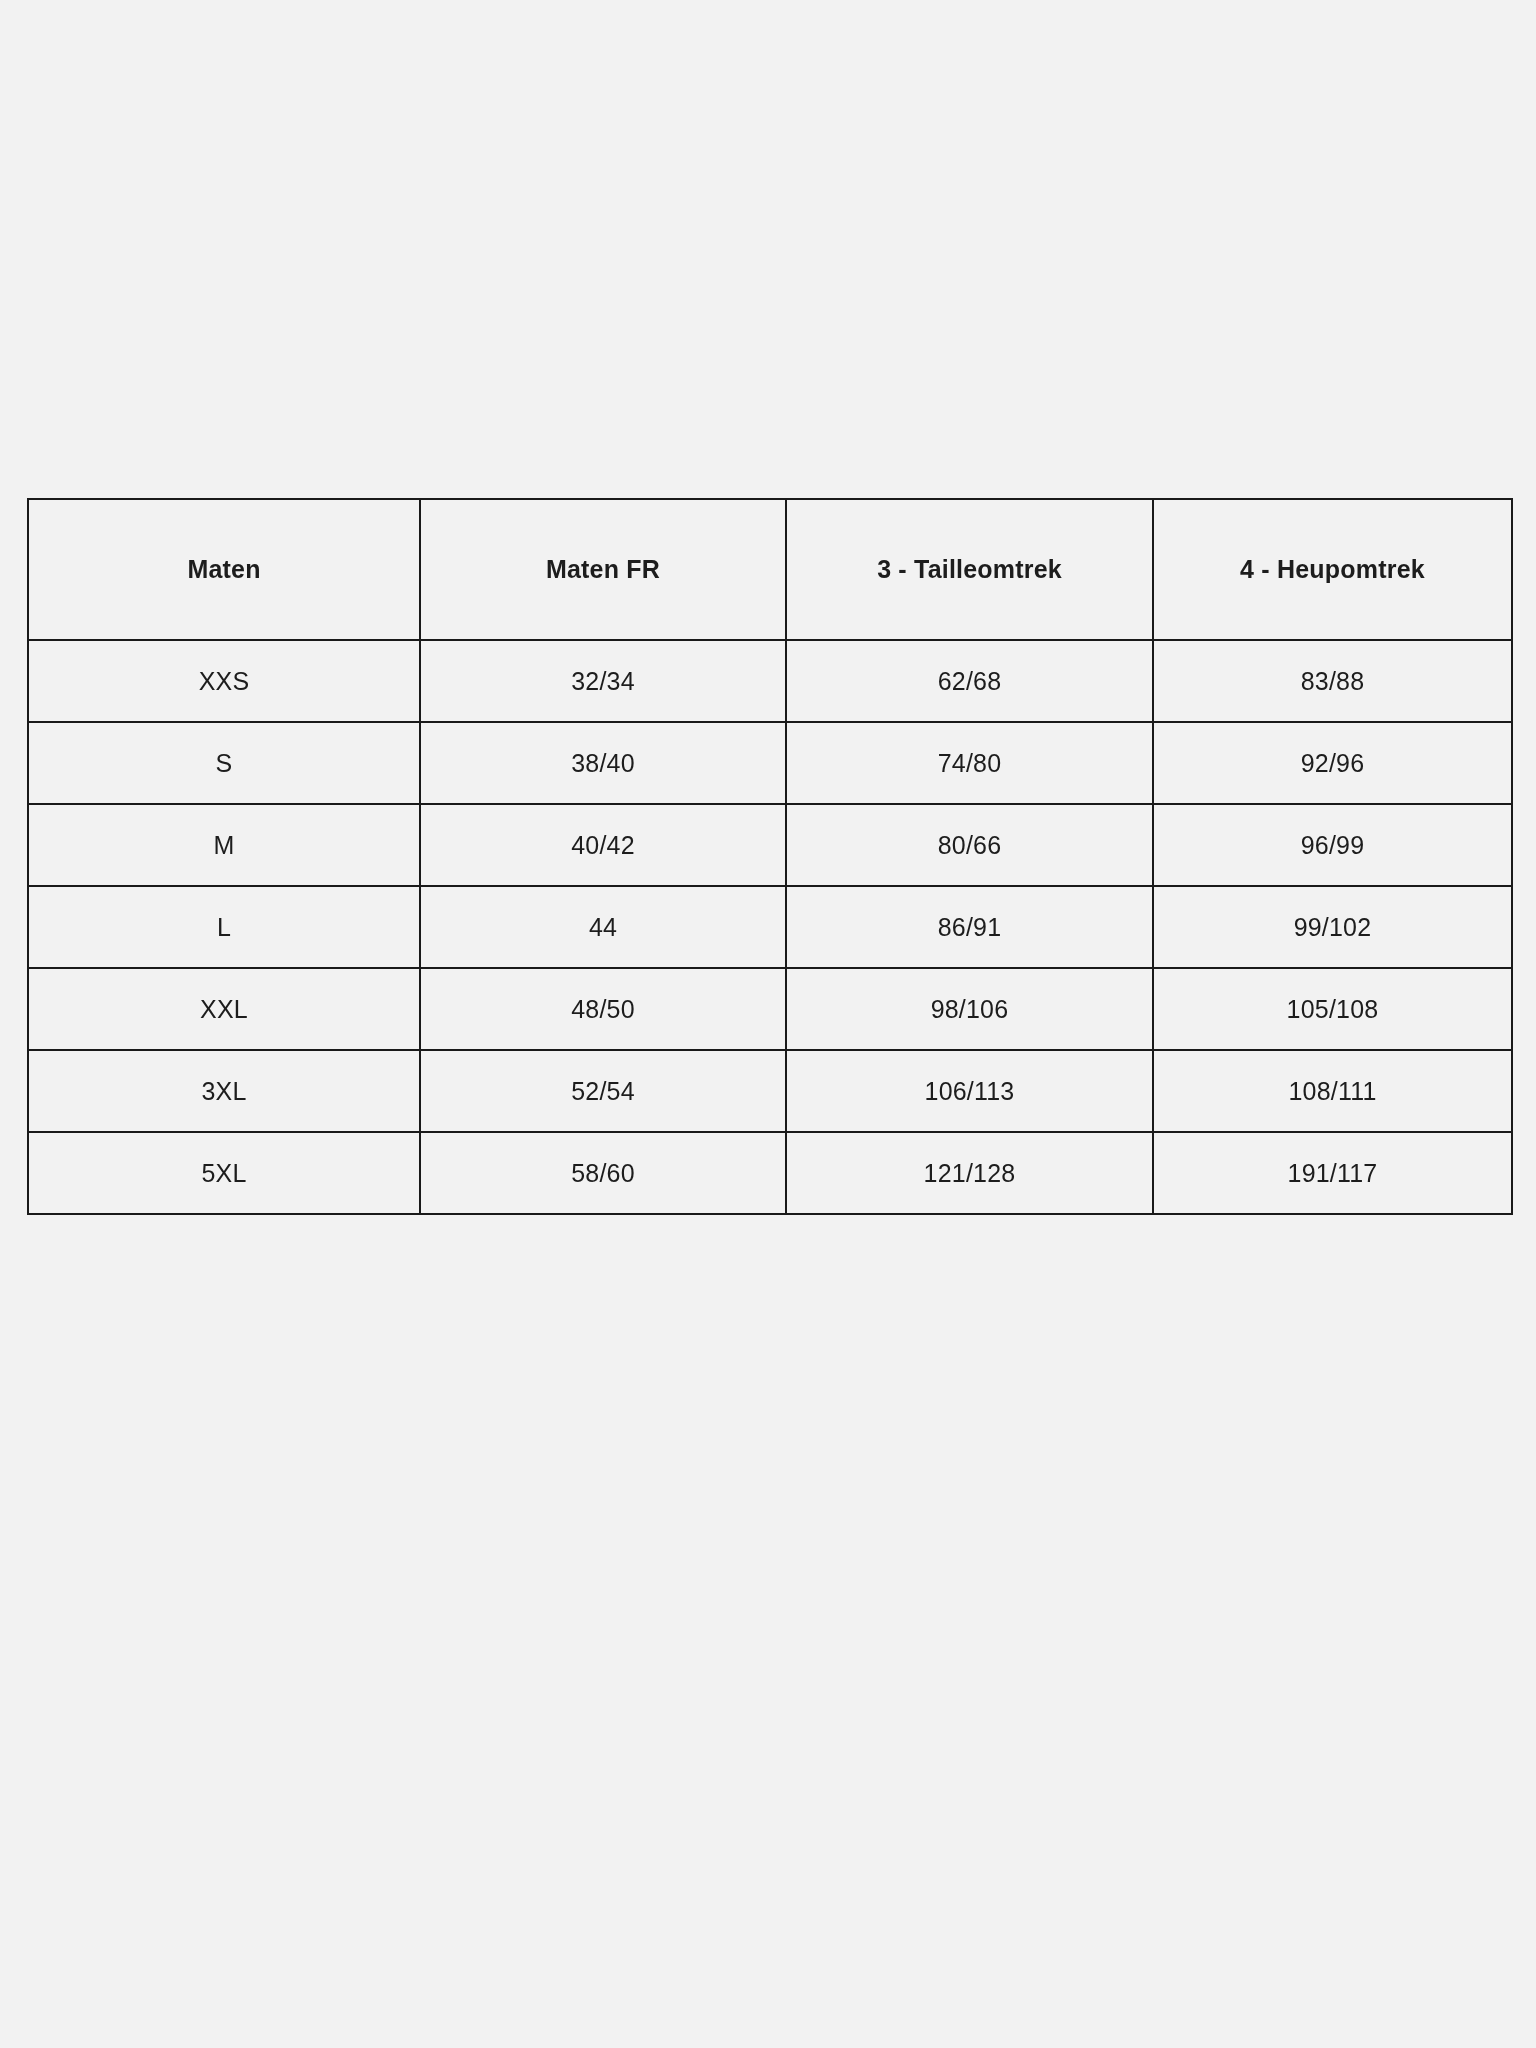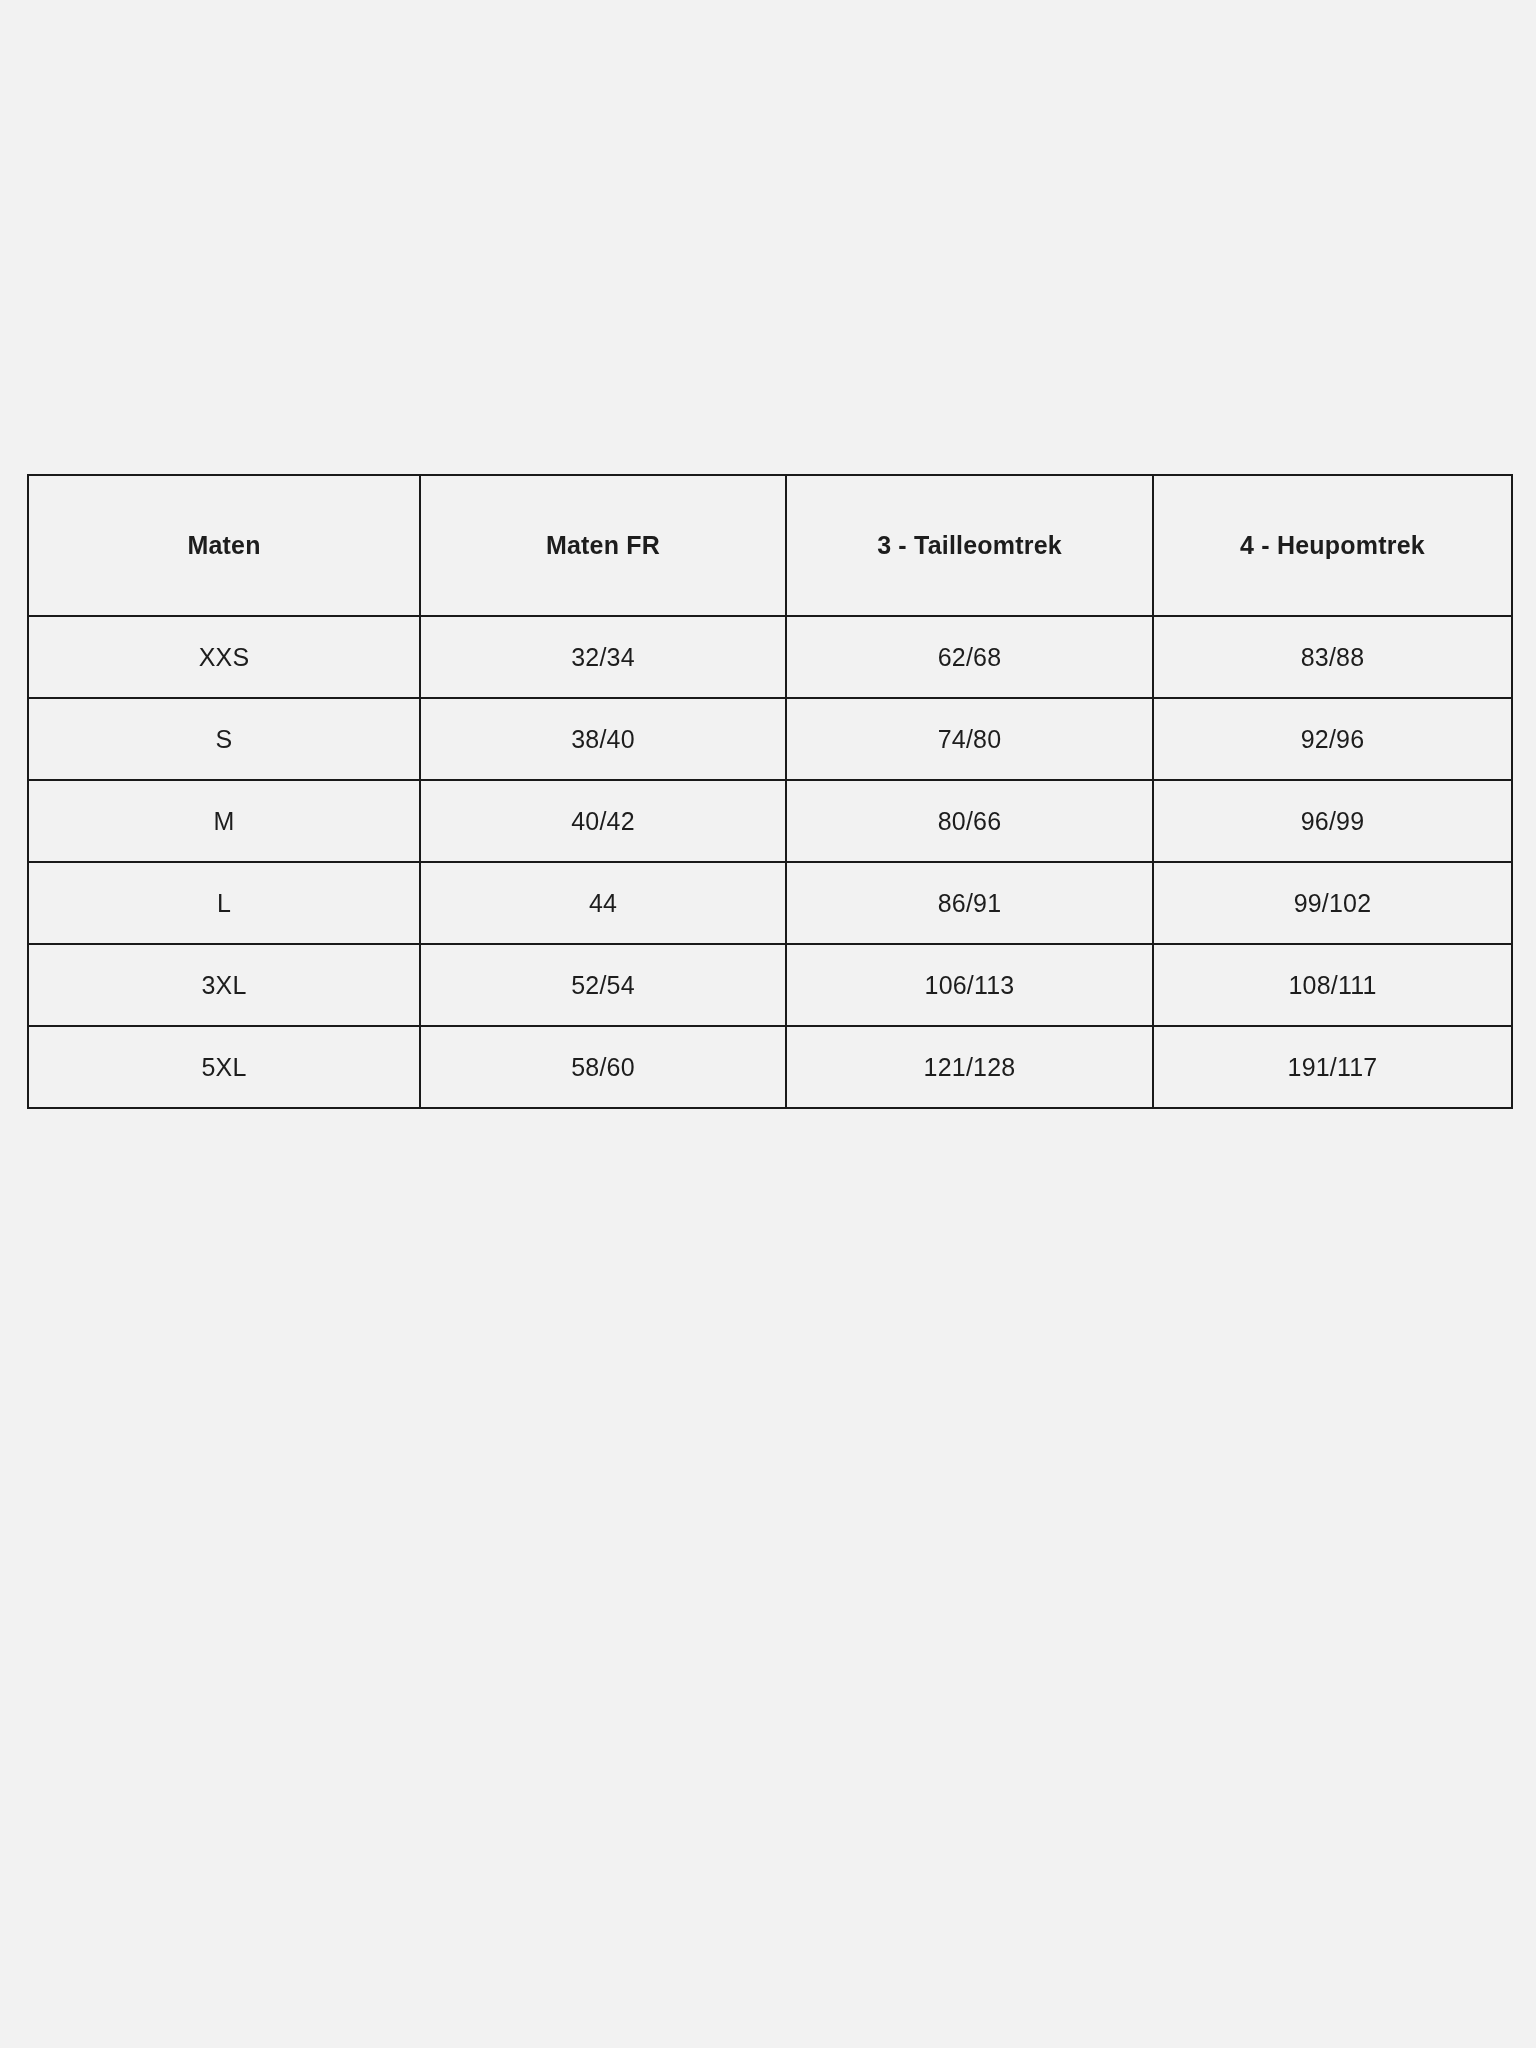--- a/index.html
+++ b/index.html
@@ -10,21 +10,21 @@
     width: 1536px;
     height: 2048px;
     background: #f2f2f2;
     font-family: "Liberation Sans", sans-serif;
     -webkit-font-smoothing: antialiased;
   }
 
   #size-chart-wrap {
     position: absolute;
     left: 27px;
-    top: 474px;
+    top: 498px;
     width: 1340px;
   }
 
   table.size-chart {
     border-collapse: collapse;
     table-layout: fixed;
     width: 1484px;
     background: #f2f2f2;
   }
 
@@ -96,20 +96,26 @@
           <td>80/66</td>
           <td>96/99</td>
         </tr>
         <tr>
           <td>L</td>
           <td>44</td>
           <td>86/91</td>
           <td>99/102</td>
         </tr>
         <tr>
+          <td>XXL</td>
+          <td>48/50</td>
+          <td>98/106</td>
+          <td>105/108</td>
+        </tr>
+        <tr>
           <td>3XL</td>
           <td>52/54</td>
           <td>106/113</td>
           <td>108/111</td>
         </tr>
         <tr>
           <td>5XL</td>
           <td>58/60</td>
           <td>121/128</td>
           <td>191/117</td>

